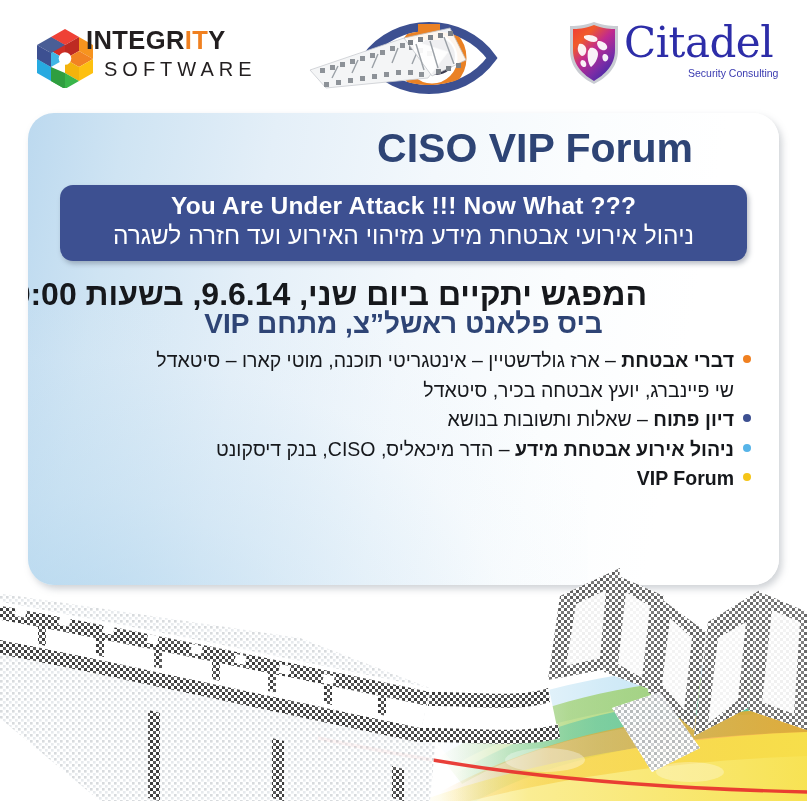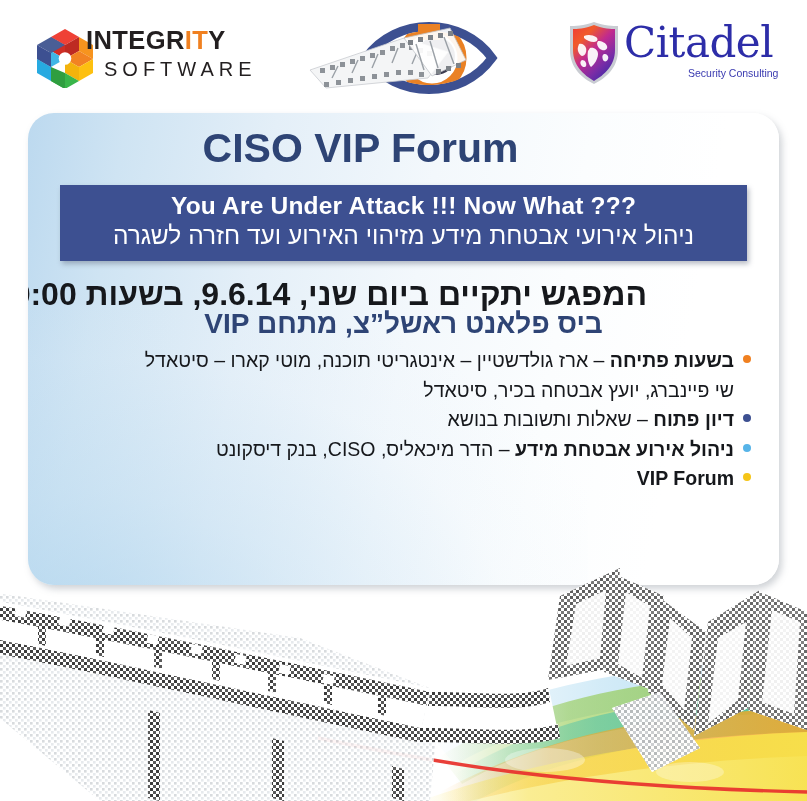--- a/index.html
+++ b/index.html
@@ -136,37 +136,38 @@
     position: relative;
     z-index: 2;
     width: 100%; height: 100%;
   }
 
   
   .main-title {
     position: absolute;
     left: 0; top: 13px;
     width: 665px;
-    text-align: center;
+    text-align: right;
     font-size: 41px;
     font-weight: bold;
     color: #2e4475;
     letter-spacing: 0px;
     line-height: 1.1;
   }
 
   
   .banner {
     position: absolute;
     left: 32px; top: 72px;
     width: 687px;
     padding: 7px 10px 10px;
     background: #3d5091;
     box-shadow: 2px 3px 5px rgba(80,90,110,0.4);
     text-align: center;
+    border-radius: 13px;
   }
   .banner-en {
     font-size: 24.5px;
     font-weight: bold;
     color: #ffffff;
     line-height: 1.18;
     letter-spacing: 0.2px;
     white-space: nowrap;
   }
   .banner-he {
@@ -423,21 +424,21 @@
       </div>
 
       <div class="when">המפגש יתקיים ביום שני, 9.6.14, בשעות 19:00–15:00</div>
       <div class="where">ביס פלאנט ראשל”צ, מתחם VIP</div>
 
       <div class="agenda">
 
 
         <div class="agenda-row">
           <span class="bullet" style="background:#f08020"></span>
-          <span class="agenda-text"><b>בשעות פתיחה</b><span> – ארז גולדשטיין – אינטגריטי תוכנה, מוטי קארו – סיטאדל</span></span>
+          <span class="agenda-text"><b>דברי אבטחת</b><span> – ארז גולדשטיין – אינטגריטי תוכנה, מוטי קארו – סיטאדל</span></span>
         </div>
 
 
         <div class="agenda-row noBullet">
           <span class="agenda-text"><span>שי פיינברג, יועץ אבטחה בכיר, סיטאדל</span></span>
         </div>
 
         <div class="agenda-row">
           <span class="bullet" style="background:#3d5091"></span>
           <span class="agenda-text"><b>דיון פתוח</b><span> – שאלות ותשובות בנושא</span></span>

